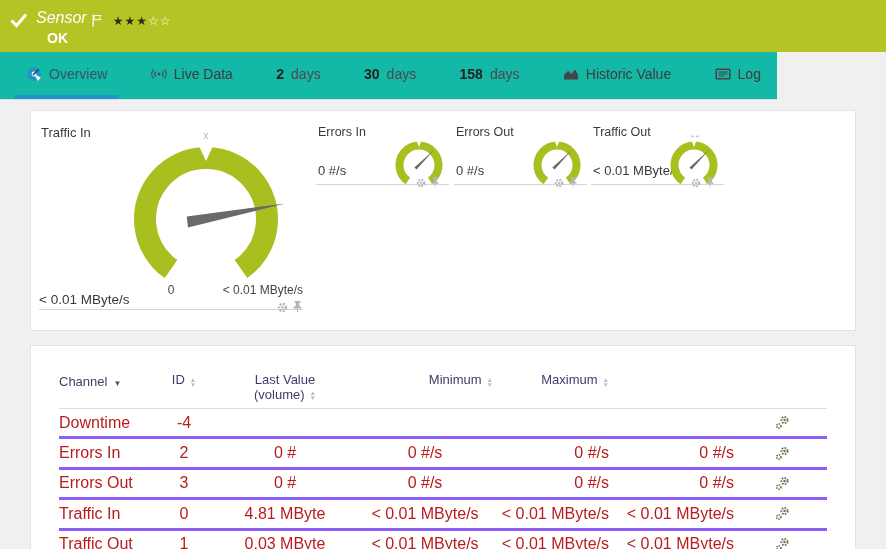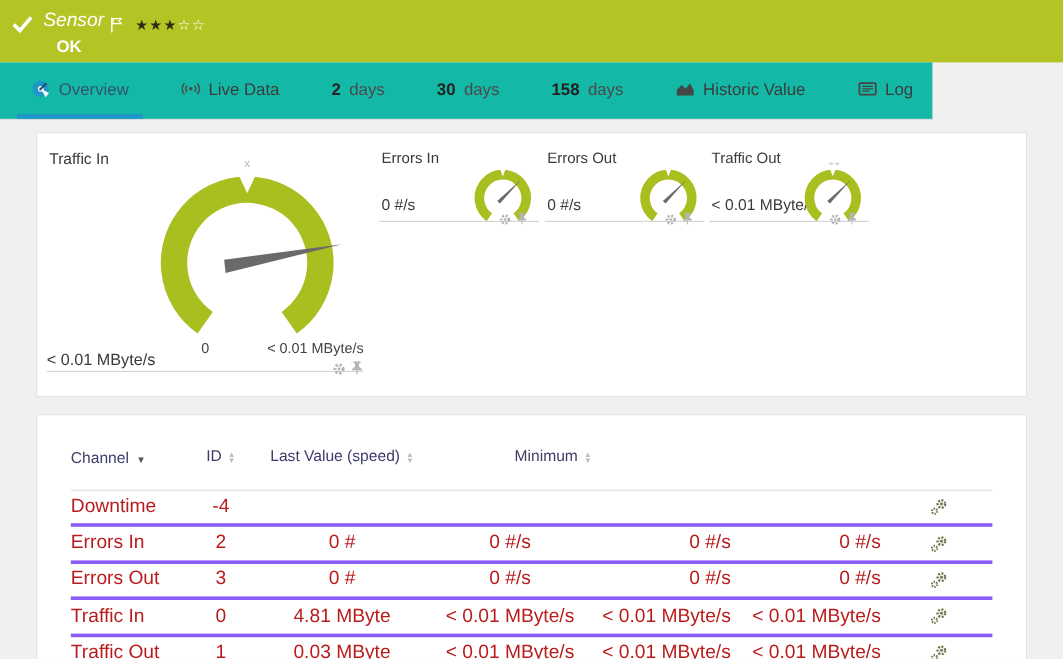--- a/index.html
+++ b/index.html
@@ -230,33 +230,45 @@
       <span class="sort-desc">▼</span>
     </div>
     <div class="th center">
       <span>ID</span>
       <span class="sort-both">
           <span>▲</span>
           <span>▼</span>
         </span>
     </div>
     <div class="th center">
-      <span>Last Value (speed)</span>
-      <span class="sort-both">
-          <span>▲</span>
-          <span>▼</span>
-        </span>
+      <span class="th-stack">
+        <span>Last Value</span>
+        <span class="l2wrap">
+            <span>(volume)</span>
+            <span class="sort-both">
+              <span>▲</span>
+              <span>▼</span>
+            </span>
+          </span>
+      </span>
     </div>
     <div class="th right">
       <span>Minimum</span>
       <span class="sort-both">
           <span>▲</span>
           <span>▼</span>
         </span>
     </div>
+    <div class="th right">
+      <span>Maximum</span>
+      <span class="sort-both">
+          <span>▲</span>
+          <span>▼</span>
+        </span>
+    </div>
     <div class="th"></div>
   </div>
 
   <div class="trow">
     <div class="td">Downtime</div>
     <div class="td center">-4</div>
     <div class="td center"></div>
     <div class="td center"></div>
     <div class="td right"></div>
     <div class="td right"></div>

